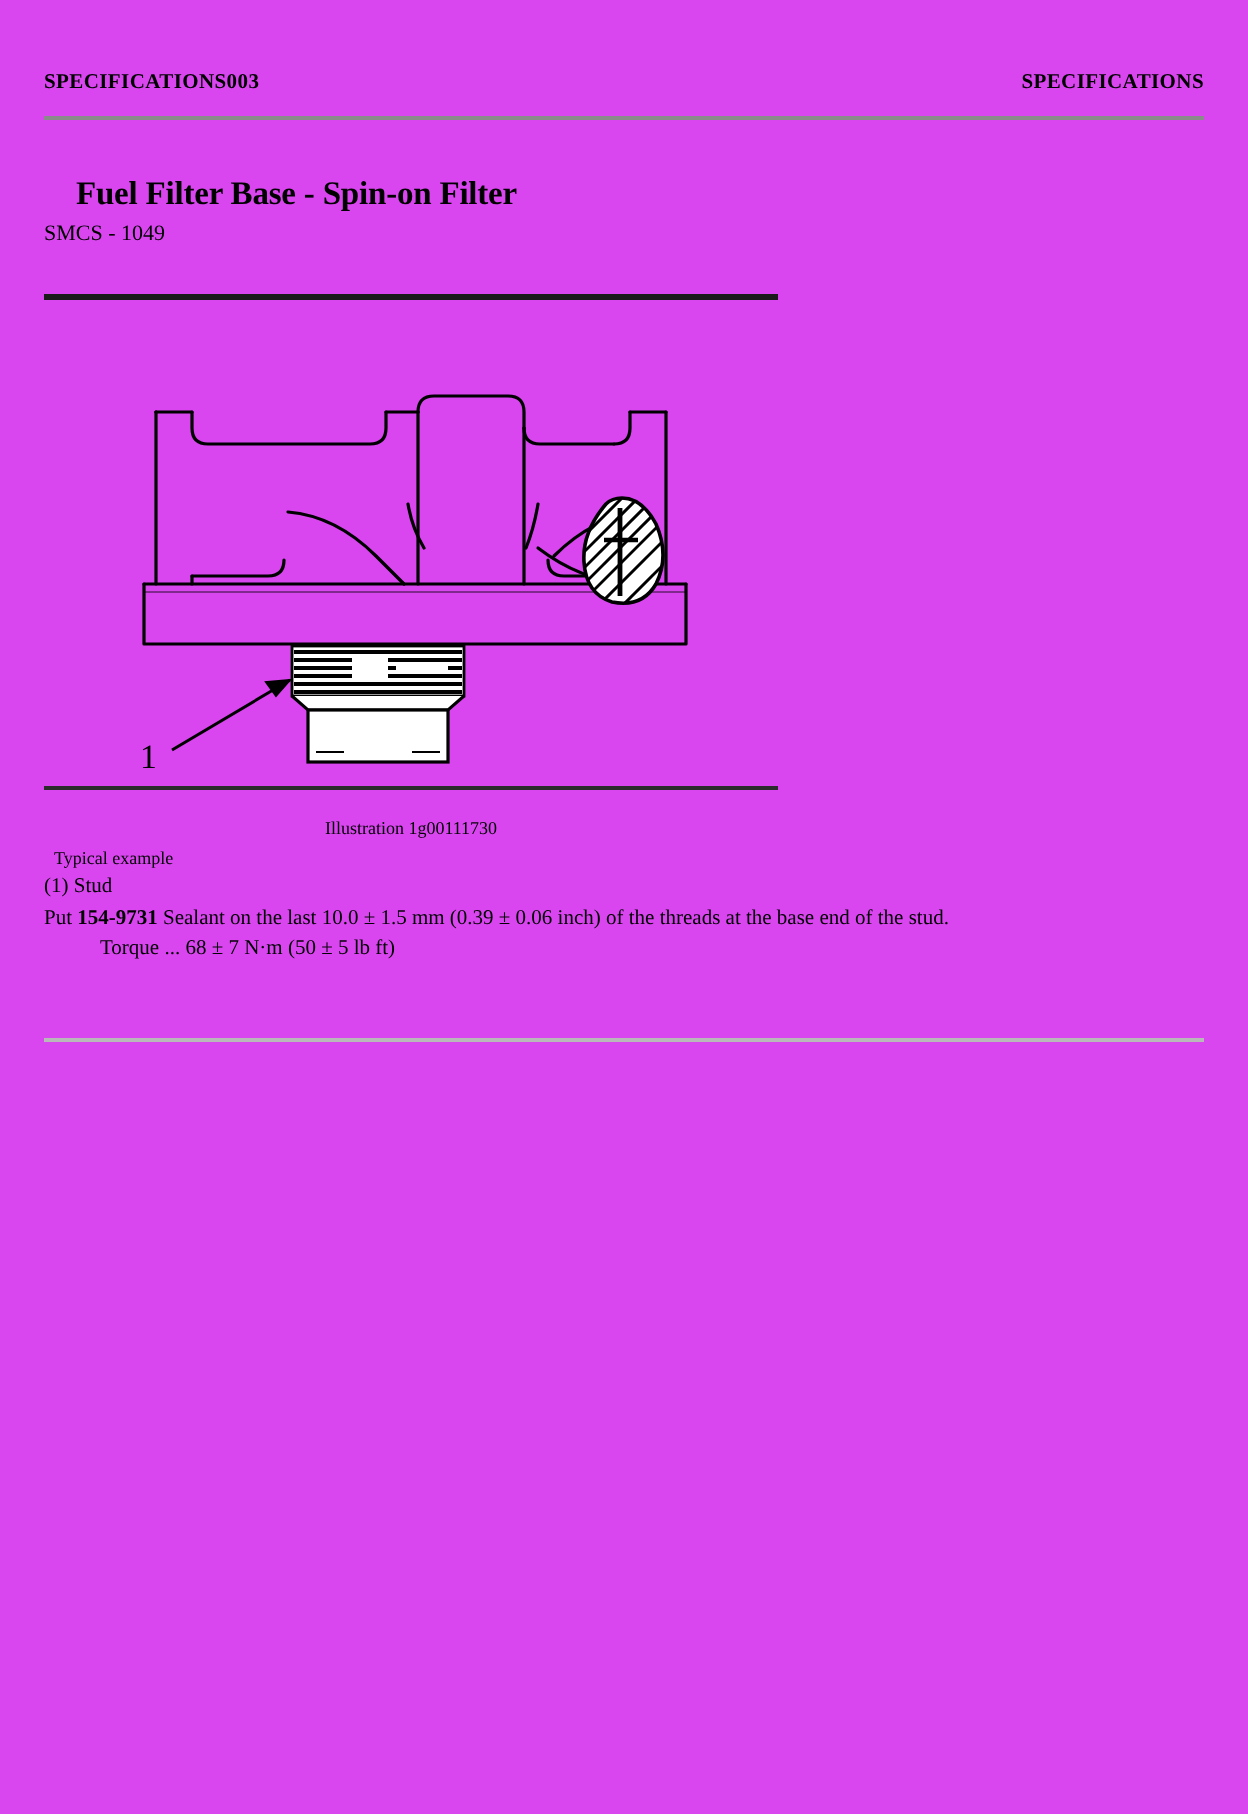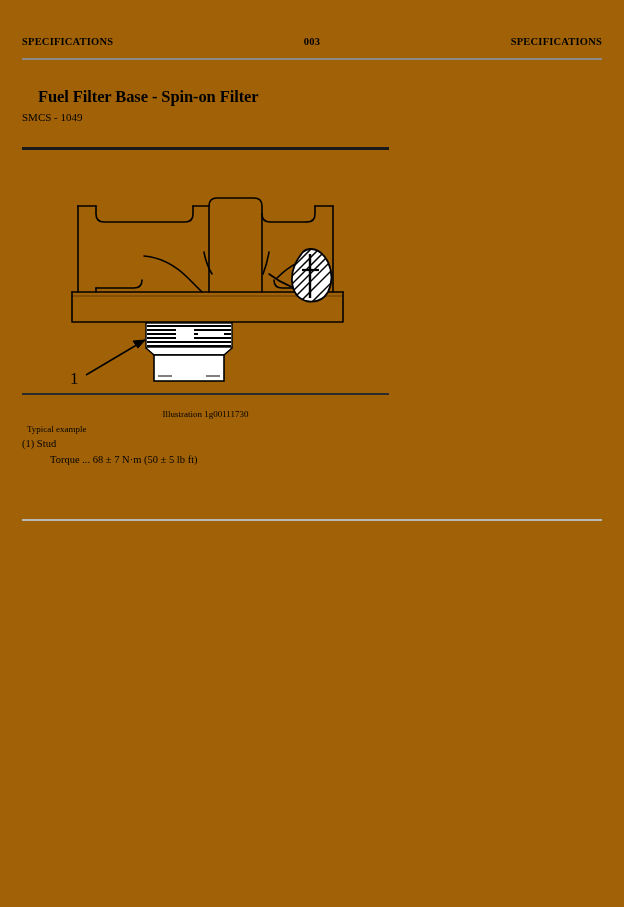--- a/index.html
+++ b/index.html
@@ -12,38 +12,38 @@
     height: 907px;
     position: relative;
     font-family: "Liberation Serif", "DejaVu Serif", serif;
     color: #000000;
     overflow: hidden;
   }
 
   .page {
     position: absolute;
     inset: 0;
-    background: #a16207;
+    background: #d946ef;
   }
 
   
   .header {
     position: absolute;
     left: 22px;
     top: 36px;
     width: 580px;
     display: flex;
     align-items: baseline;
     justify-content: space-between;
     font-size: 10.5px;
     font-weight: bold;
     letter-spacing: 0.2px;
   }
   .header .hdr-left  { text-align: left; }
-  .header .hdr-mid   { text-align: center; flex: 1; }
+  .header .hdr-mid   { flex: 1; }
   .header .hdr-right { text-align: right; }
 
   .header-rule {
     position: absolute;
     left: 22px;
     top: 58px;
     width: 580px;
     height: 2px;
     background: #8a8a8a;
   }
@@ -270,18 +270,19 @@
   <div class="caption">
     <div class="caption-line1">
       <span>Illustration 1</span>
       <span>g00111730</span>
     </div>
     <div class="caption-line2">Typical example</div>
   </div>
 
   <div class="spec">
     <div class="spec-item">(1) Stud</div>
+    <div class="spec-note"><span>Put </span><b>154-9731</b><span> Sealant on the last 10.0 ± 1.5 mm (0.39 ± 0.06 inch) of the threads at the base end of the stud.</span></div>
     <div class="spec-torque">Torque ... 68 ± 7 N·m (50 ± 5 lb ft)</div>
   </div>
 
   <div class="footer-rule"></div>
 
 </div>
 
 </body></html>

